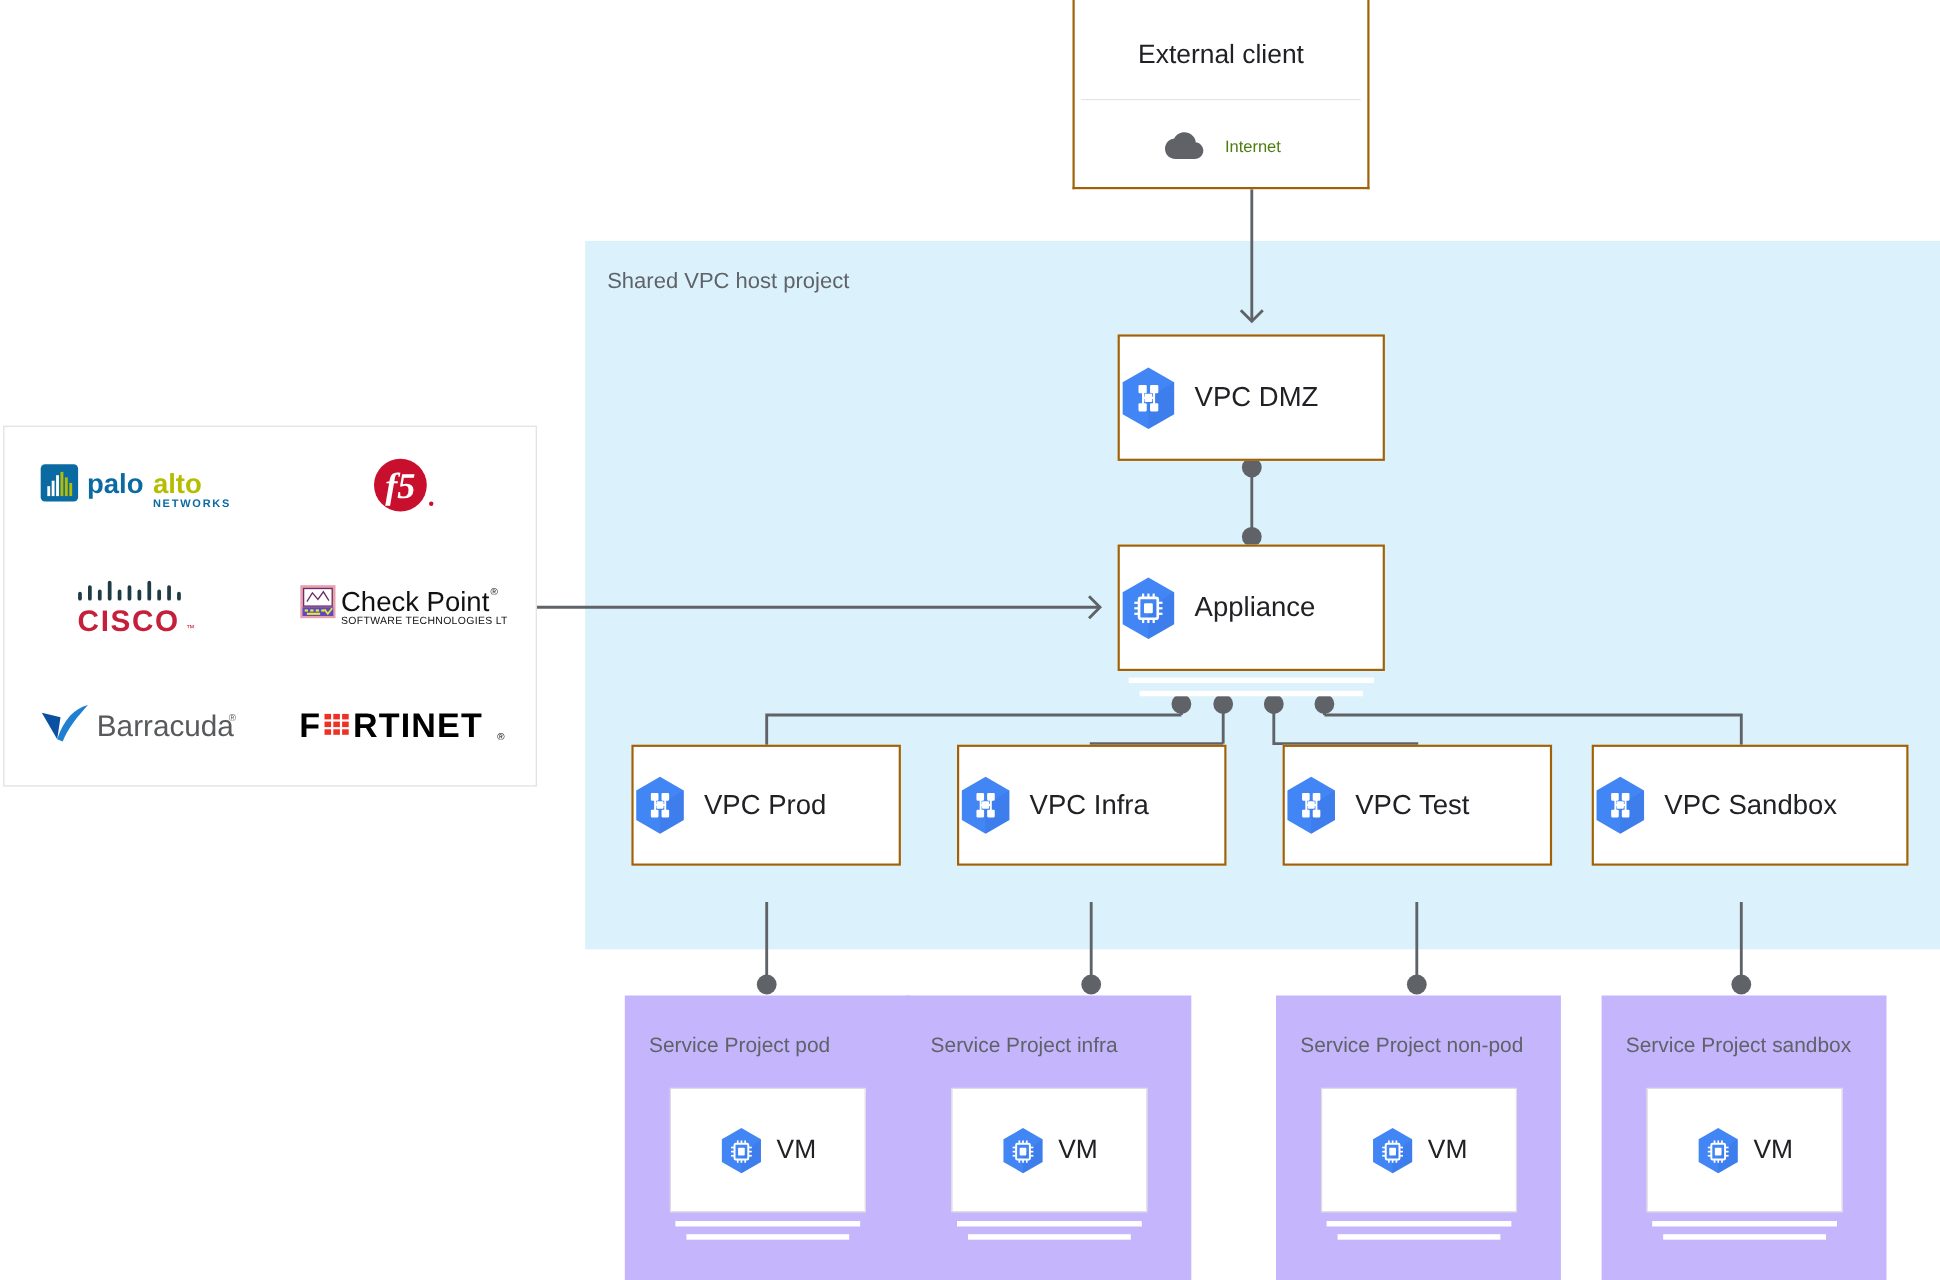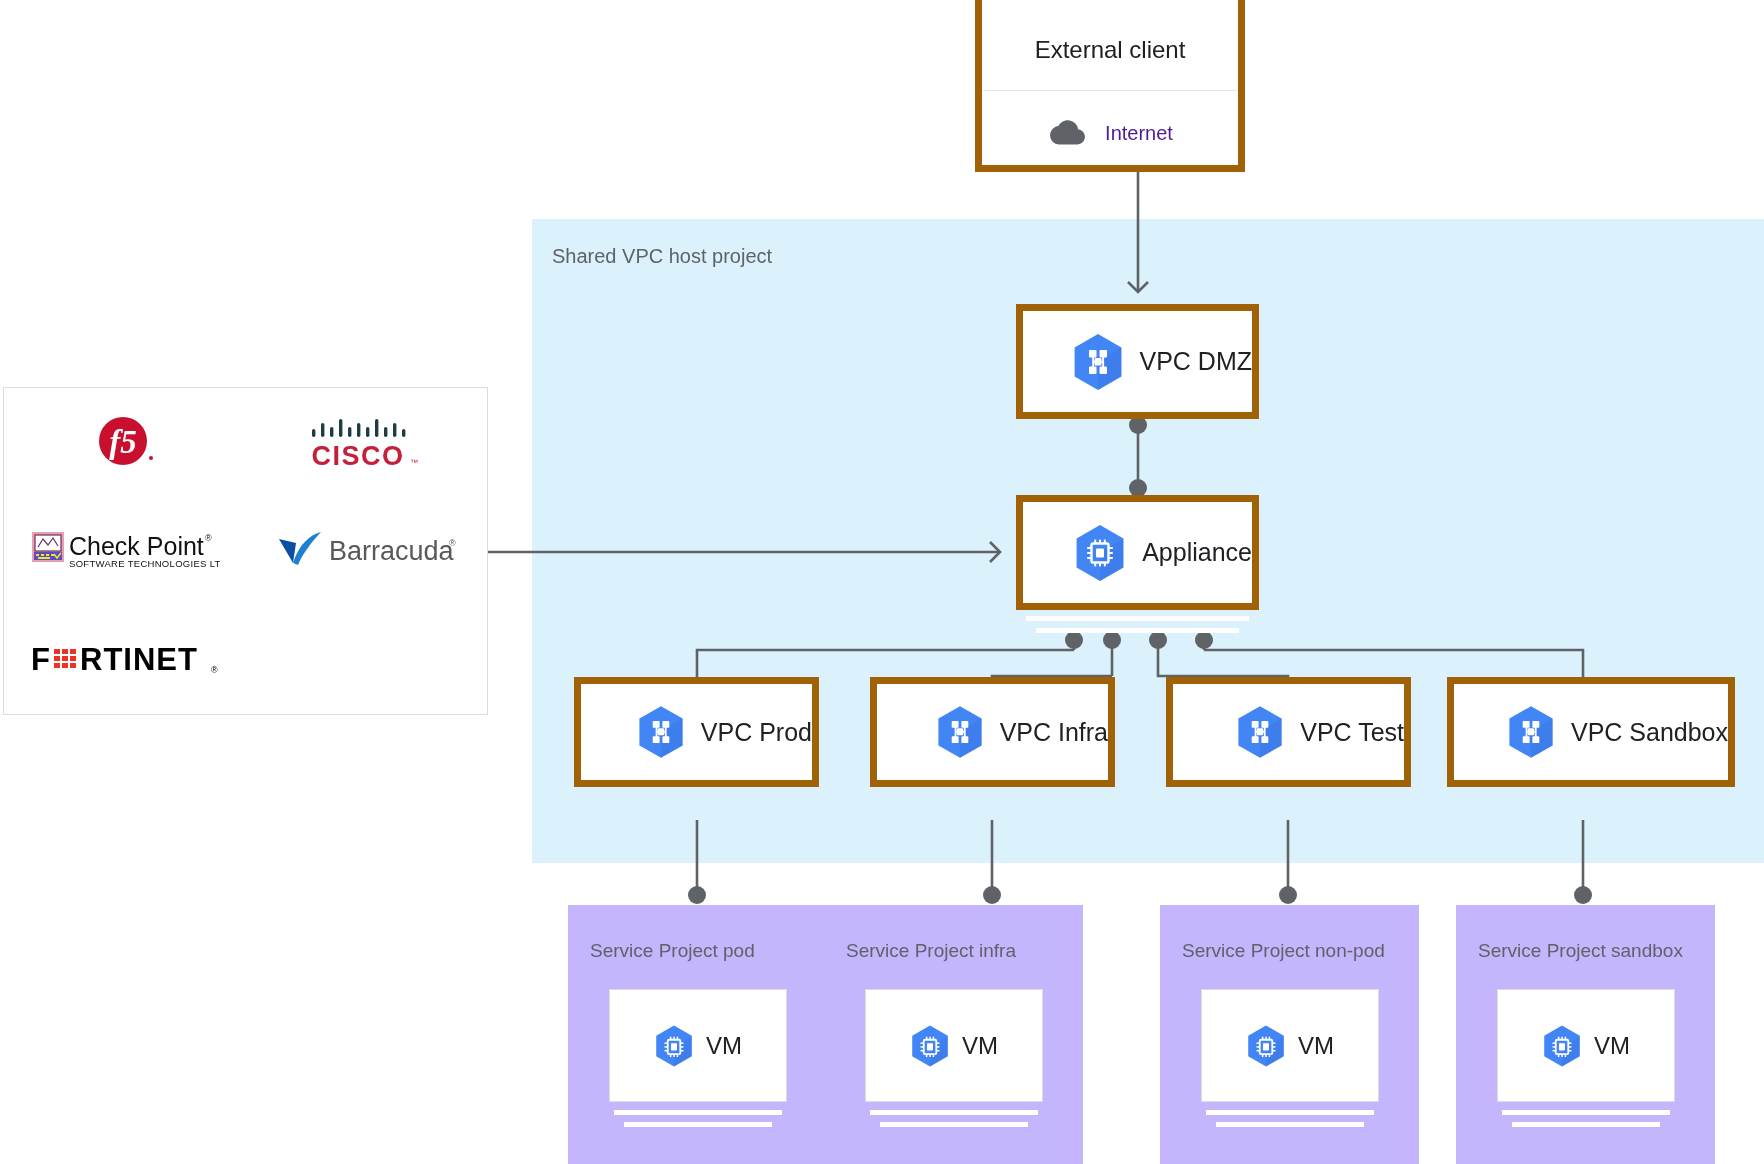--- a/index.html
+++ b/index.html
@@ -8,24 +8,24 @@
     background: #ffffff;
     font-family: "Liberation Sans", sans-serif;
     overflow: hidden;
   }
   #stage { position: relative; width: 1764px; height: 1164px; }
 
   
   .card {
     position: absolute;
     background: #ffffff;
-    border: 7px solid #a16207;
+    border: 2px solid #a16207;
     display: flex;
     align-items: center;
-    justify-content: flex-end;
+    justify-content: flex-start;
   }
   .node-row { display: flex; align-items: center; gap: 16px; }
   .node-label { font-size: 25px; color: #202124; white-space: nowrap; }
 
   
   #shared-vpc {
     position: absolute;
     left: 532px; top: 219px;
     width: 1232px; height: 644px;
     background: #dbf1fb;
@@ -48,21 +48,21 @@
     margin-top: 36px;
   }
   #external-client-div {
     width: 254px; height: 1px; background: #e3e3e3;
     margin: 26px 0 0 0;
   }
   #internet-row {
     display: flex; align-items: center; gap: 16px;
     margin-top: 28px;
   }
-  #internet-label { font-size: 20px; color: #4c1d95; }
+  #internet-label { font-size: 15px; color: #4d7c0f; }
 
   
   #vpc-dmz { left: 1016px; top: 304px; width: 243px; height: 115px; }
   #appliance { left: 1016px; top: 495px; width: 243px; height: 115px; }
 
   
   .stack { position: absolute; background: #ffffff; height: 5px; }
   #appliance-stack-1 { left: 1026px; top: 616px;  width: 223px; }
   #appliance-stack-2 { left: 1036px; top: 628px;  width: 203px; }
 
@@ -458,20 +458,38 @@
         </span>
         <span class="vm-label">VM</span>
       </div>
     </div>
     <div class="sp-stack sp-stack-1"></div>
     <div class="sp-stack sp-stack-2"></div>
   </div>
 
   <div id="vendor-panel">
 
+    <div class="vendor-cell">
+      <svg width="180" height="52" viewBox="0 0 180 52">
+        <rect x="2" y="6" width="34" height="34" rx="4" fill="#0b6aa2"></rect>
+        <g fill="#ffffff">
+          <rect x="8" y="26" width="2.6" height="9"></rect>
+          <rect x="12" y="21" width="2.6" height="14"></rect>
+          <rect x="16" y="16" width="2.6" height="19"></rect>
+        </g>
+        <g fill="#b5bd00">
+          <rect x="20" y="13" width="2.6" height="22"></rect>
+          <rect x="24" y="18" width="2.6" height="17"></rect>
+          <rect x="28" y="23" width="2.6" height="12"></rect>
+        </g>
+        <text x="44" y="32" font-family="Liberation Sans, sans-serif" font-size="25" font-weight="bold" fill="#0b6aa2">palo</text>
+        <text x="104" y="32" font-family="Liberation Sans, sans-serif" font-size="25" font-weight="bold" fill="#b5bd00">alto</text>
+        <text x="104" y="45" font-family="Liberation Sans, sans-serif" font-size="10" font-weight="bold" letter-spacing="1.6" fill="#0b6aa2">NETWORKS</text>
+      </svg>
+    </div>
 
     <div class="vendor-cell">
       <svg width="64" height="60" viewBox="0 0 64 60">
         <circle cx="30" cy="29" r="24" fill="#c8102e"></circle>
         <text x="30" y="41" text-anchor="middle" font-family="Liberation Serif, serif" font-size="33" font-weight="bold" fill="#ffffff" font-style="italic">f5</text>
         <circle cx="58" cy="46" r="2" fill="#c8102e"></circle>
       </svg>
     </div>
 
     <div class="vendor-cell">

